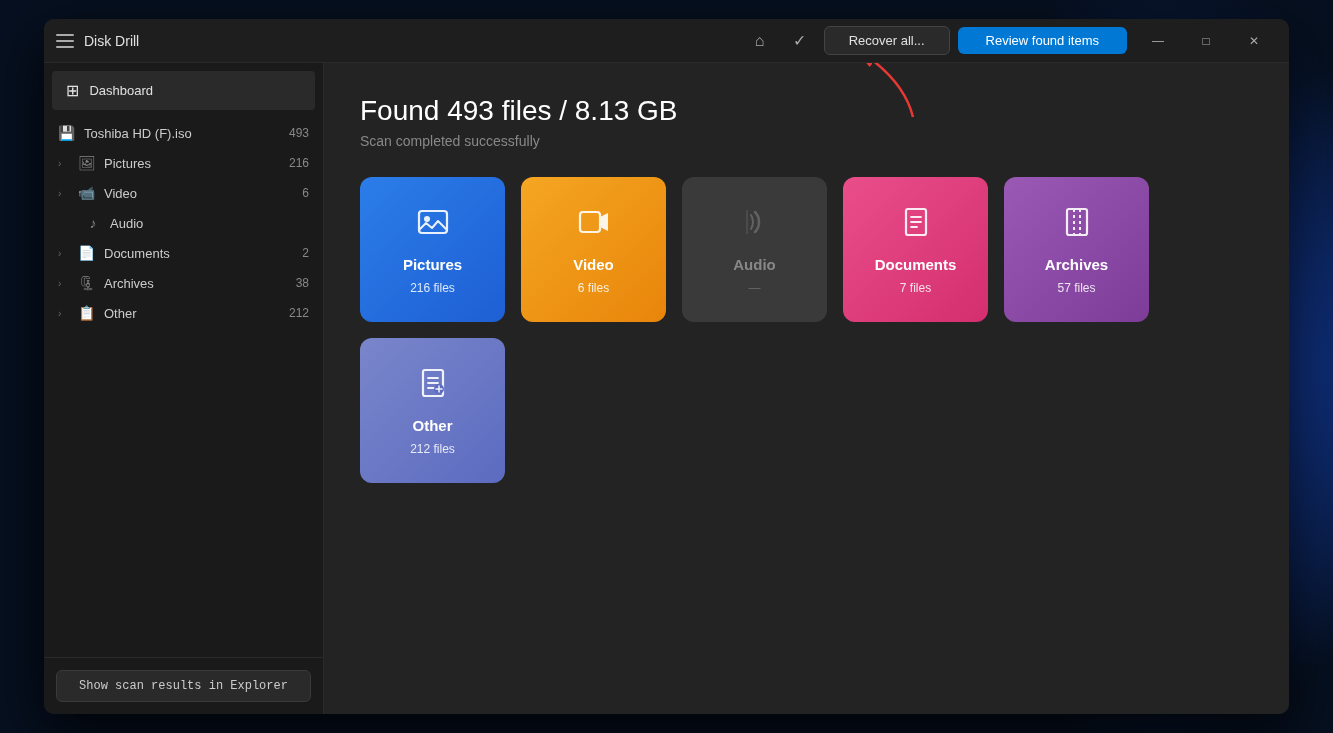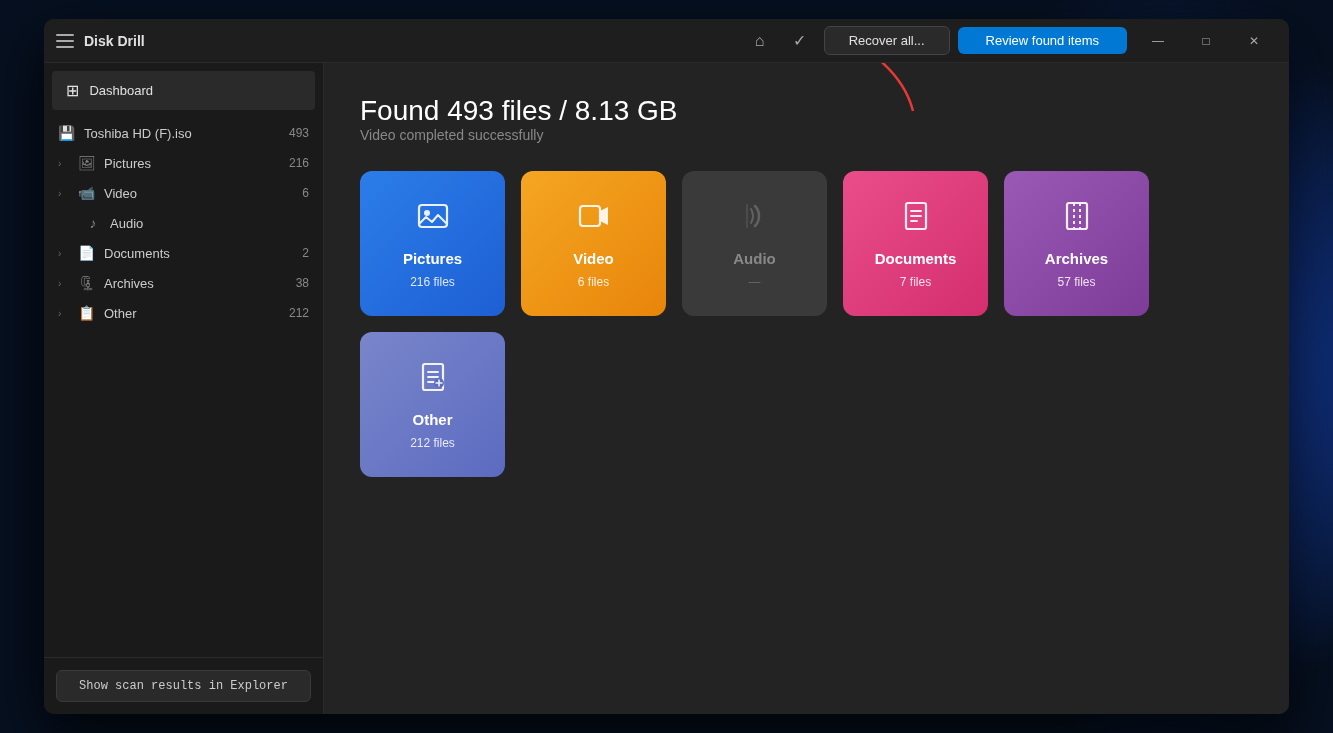--- a/index.html
+++ b/index.html
@@ -68,21 +68,21 @@
     }
     .hamburger-icon span {
       display: block;
       height: 2px;
       background: #aaa;
       border-radius: 1px;
     }
     .app-title {
       color: #e0e0e0;
       font-size: 14px;
-      font-weight: 700;
+      font-weight: 400;
     }
     .title-bar-actions {
       display: flex;
       align-items: center;
       gap: 8px;
     }
     .nav-icon-btn {
       width: 32px;
       height: 32px;
       display: flex;
@@ -221,20 +221,21 @@
     .content {
       flex: 1;
       background: #232323;
       padding: 32px 36px;
       overflow-y: auto;
     }
     .found-title {
       color: #fff;
       font-size: 28px;
       font-weight: 300;
+      margin-bottom: 6px;
     }
     .scan-status {
       color: #888;
       font-size: 14px;
       margin-bottom: 28px;
     }
     
     .cards-grid {
       display: flex;
       gap: 16px;
@@ -361,21 +362,21 @@
         <span class="sidebar-item-count">212</span>
       </div>
 
       <div class="sidebar-footer">
         <button class="show-explorer-btn">Show scan results in Explorer</button>
       </div>
     </div>
 
     <div class="content">
       <h1 class="found-title">Found 493 files / 8.13 GB</h1>
-      <p class="scan-status">Video completed successfully</p>
+      <p class="scan-status">Scan completed successfully</p>
 
       
       <div style="position:relative; display:inline-block; width:100%;">
         
         <svg style="position:absolute; top:-140px; right:320px; width:140px; height:100px; z-index:10; pointer-events:none;" viewBox="0 0 140 100">
           <defs>
             <marker id="arrowhead" markerWidth="10" markerHeight="7" refX="10" refY="3.5" orient="auto">
               <polygon points="0 0, 10 3.5, 0 7" fill="#e53935"></polygon>
             </marker>
           </defs>

